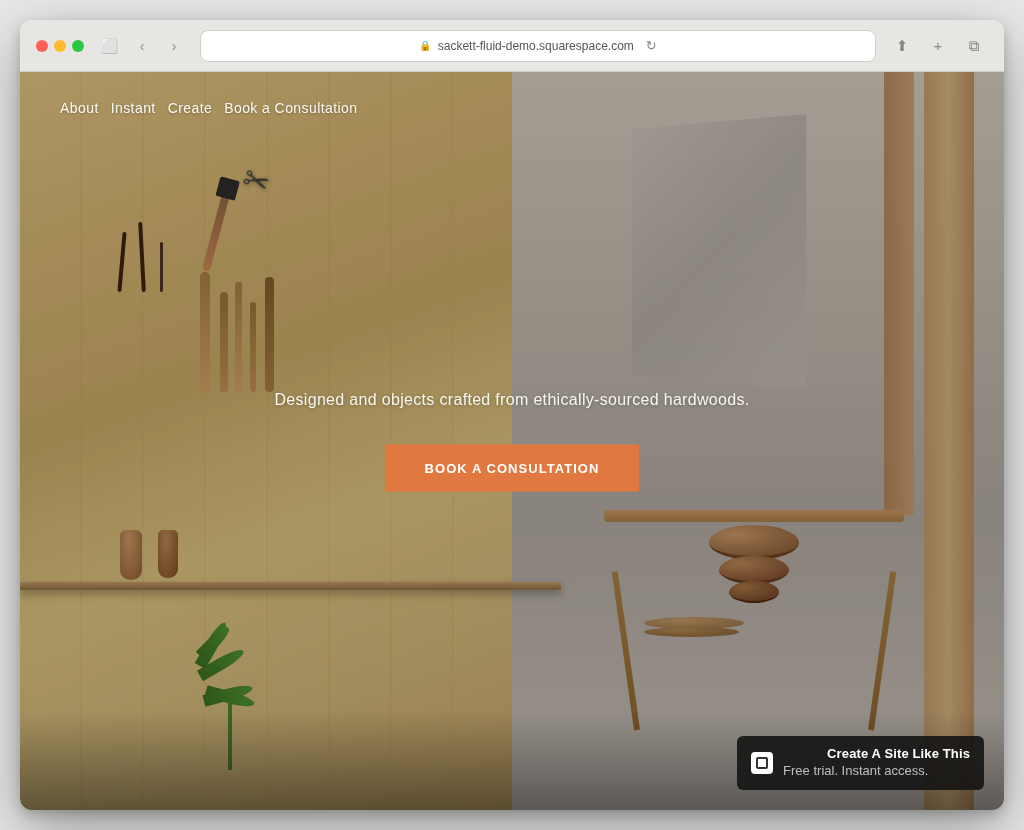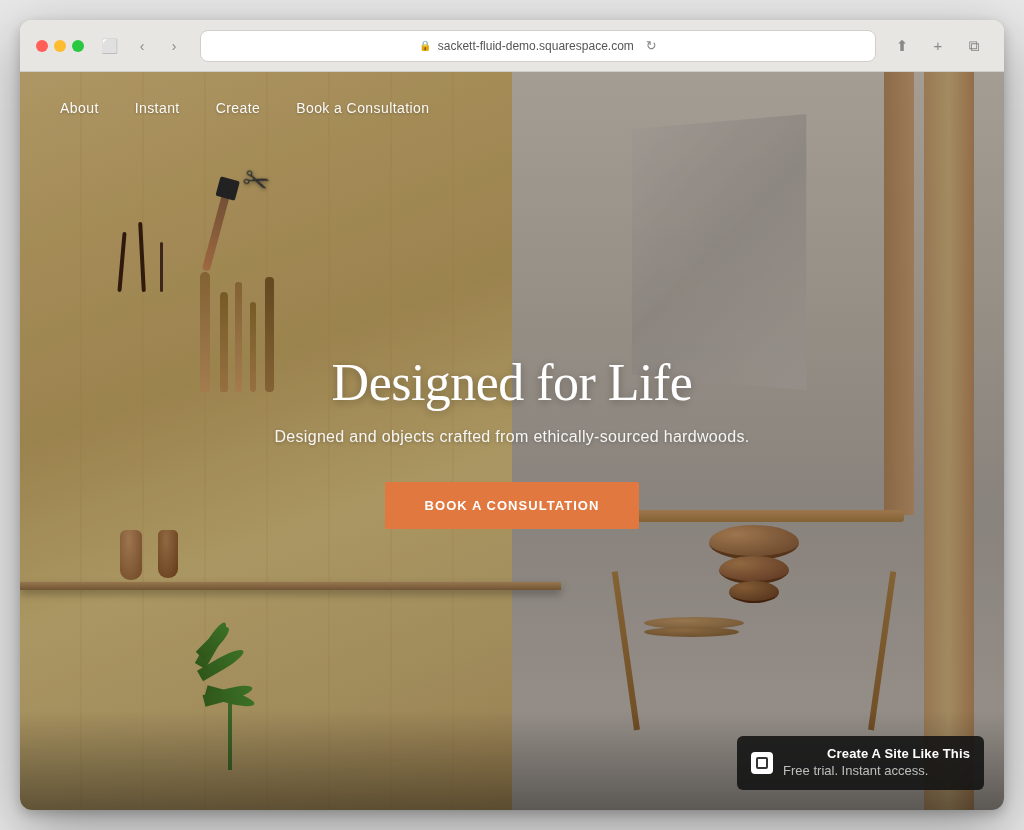--- a/index.html
+++ b/index.html
@@ -370,21 +370,21 @@
       color: white;
       font-size: 18px;
       font-weight: 400;
       letter-spacing: 0.02em;
       text-shadow: 0 1px 3px rgba(0,0,0,0.3);
       font-family: Georgia, serif;
     }
 
     .site-menu {
       display: flex;
-      gap: 36px;
+      gap: 12px;
       align-items: center;
     }
 
     .menu-item {
       color: white;
       font-size: 14px;
       font-weight: 400;
       letter-spacing: 0.03em;
       text-shadow: 0 1px 3px rgba(0,0,0,0.3);
       cursor: pointer;
@@ -625,21 +625,20 @@
     <nav class="site-nav">
       <div class="site-menu">
         <span class="menu-item">About</span>
         <span class="menu-item">Instant</span>
         <span class="menu-item">Create</span>
         <span class="menu-item">Book a Consultation</span>
       </div>
     </nav>
 
     <div class="hero-content">
-      <h1 class="hero-title">Designed for Life</h1>
       <p class="hero-subtitle">Designed and objects crafted from ethically-sourced hardwoods.</p>
       <button class="cta-button">Book a Consultation</button>
     </div>
 
     <div class="sq-badge">
       <div class="sq-logo">
         <div class="sq-logo-inner"></div>
       </div>
       <div class="sq-text-block">
         <div class="sq-title">Create A Site Like This</div>

